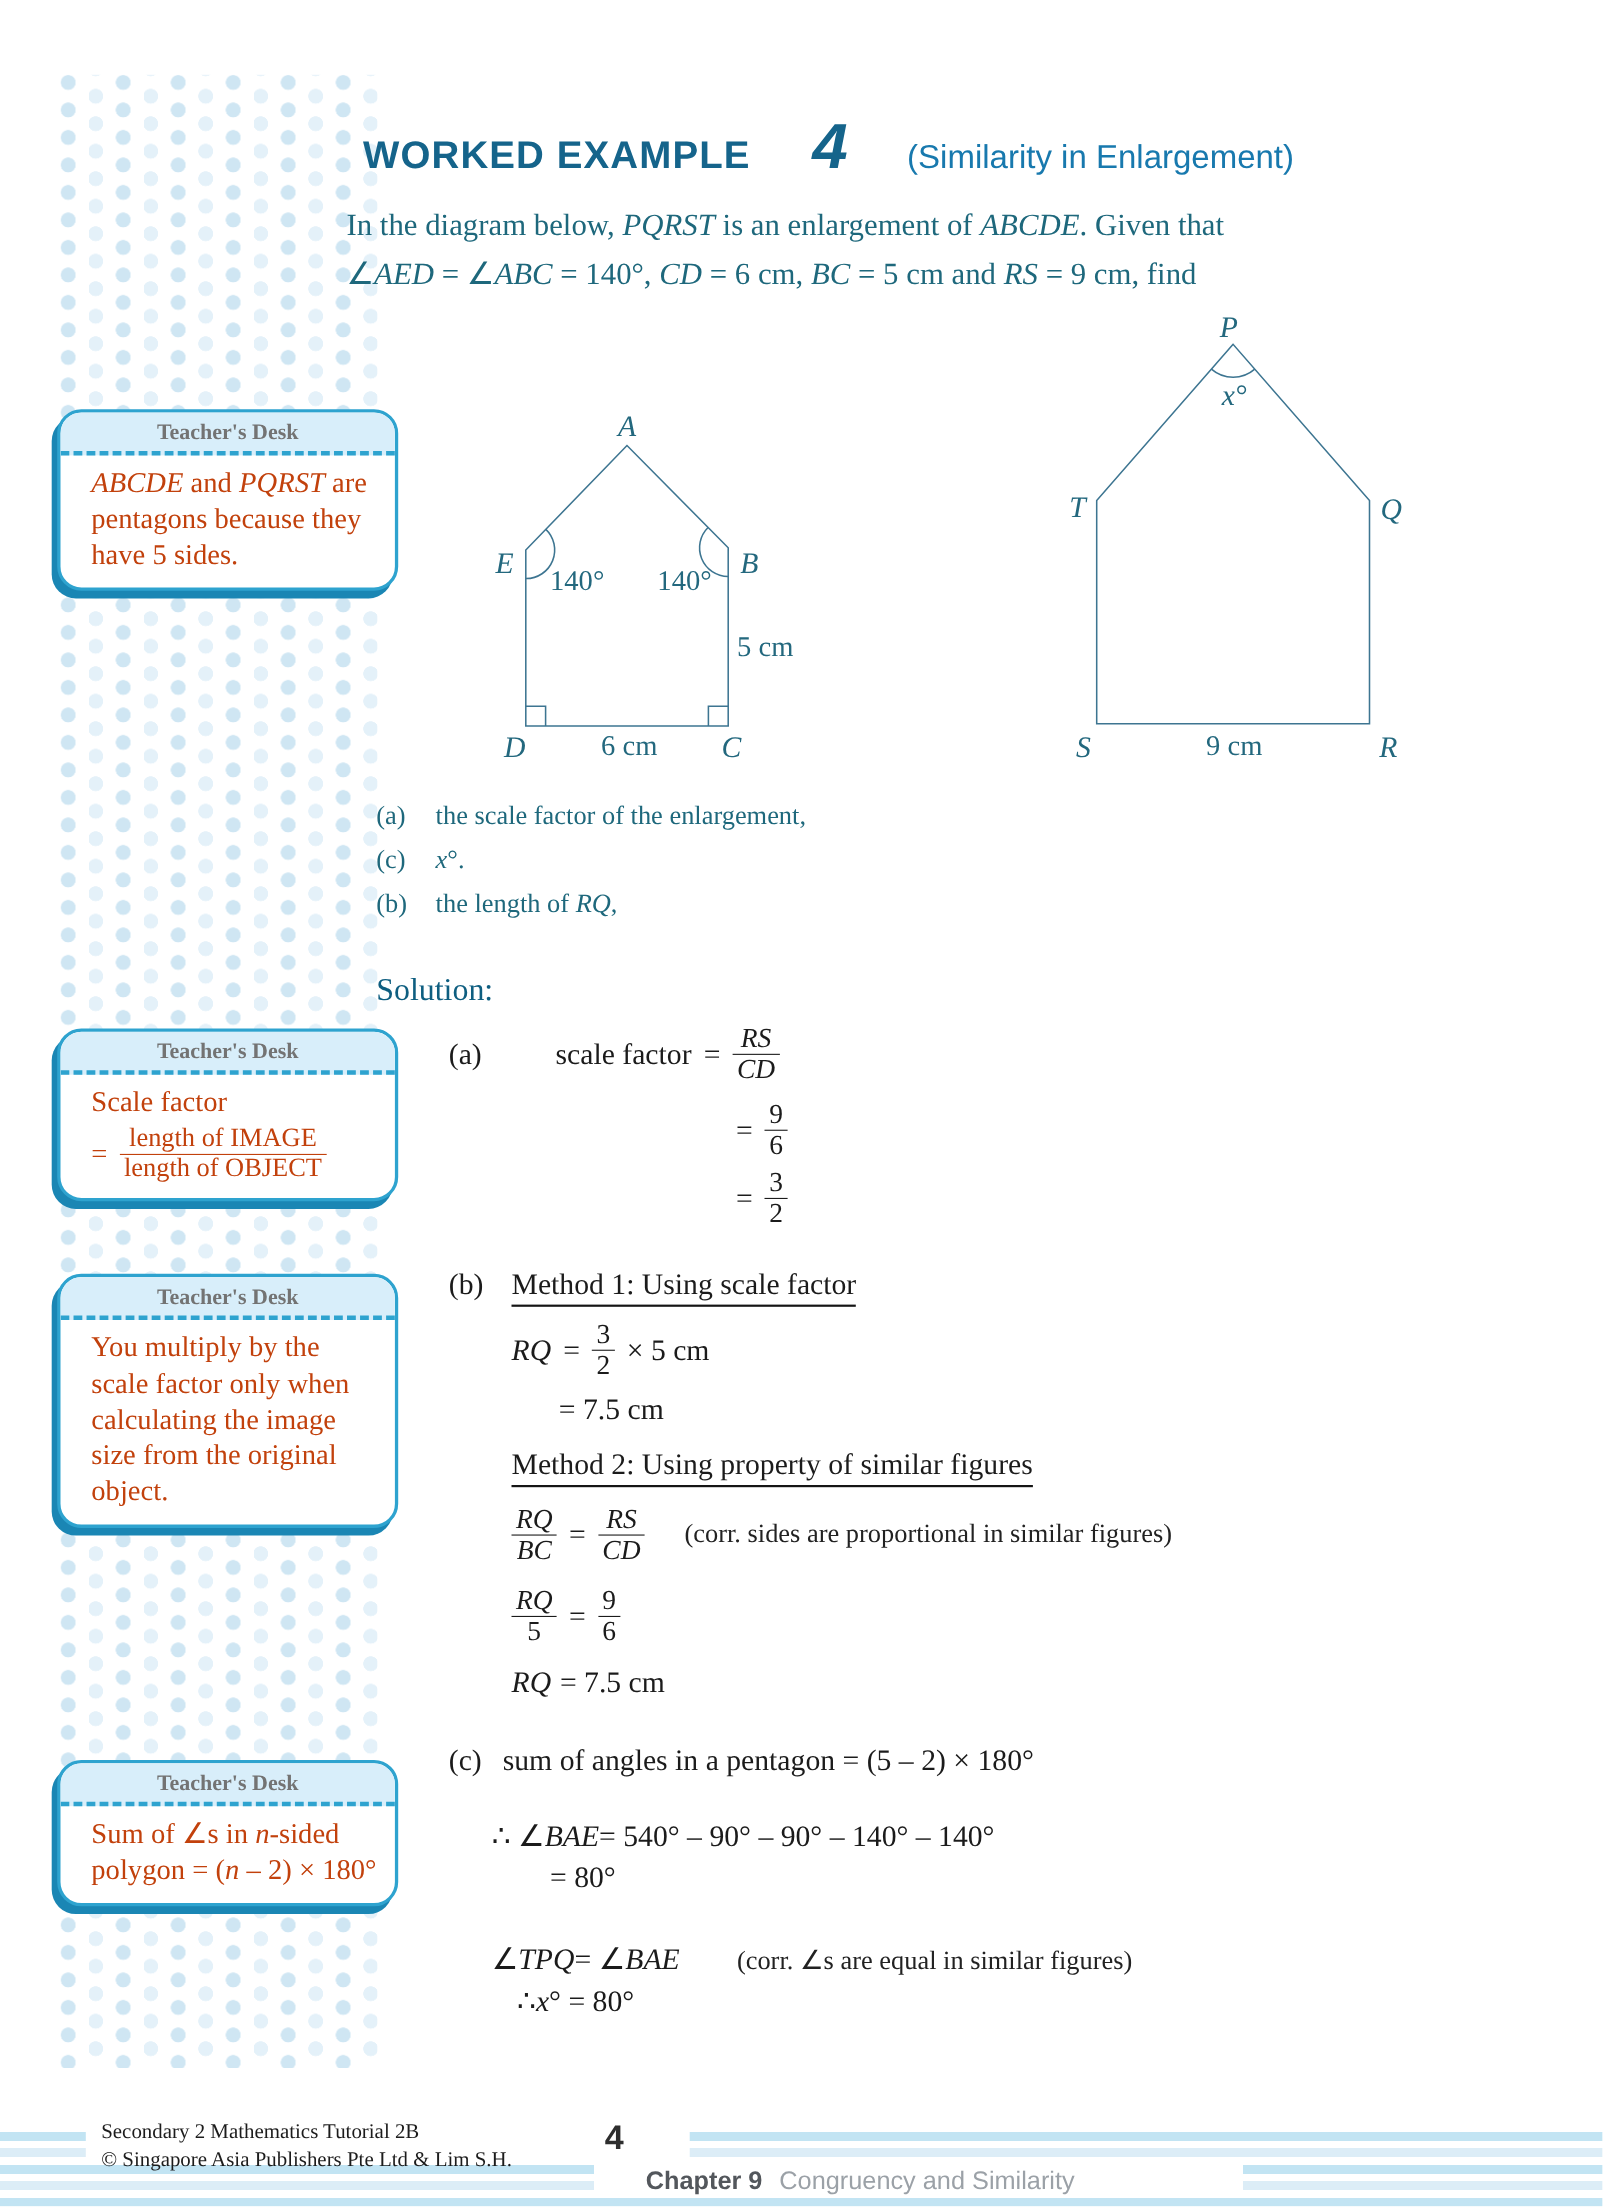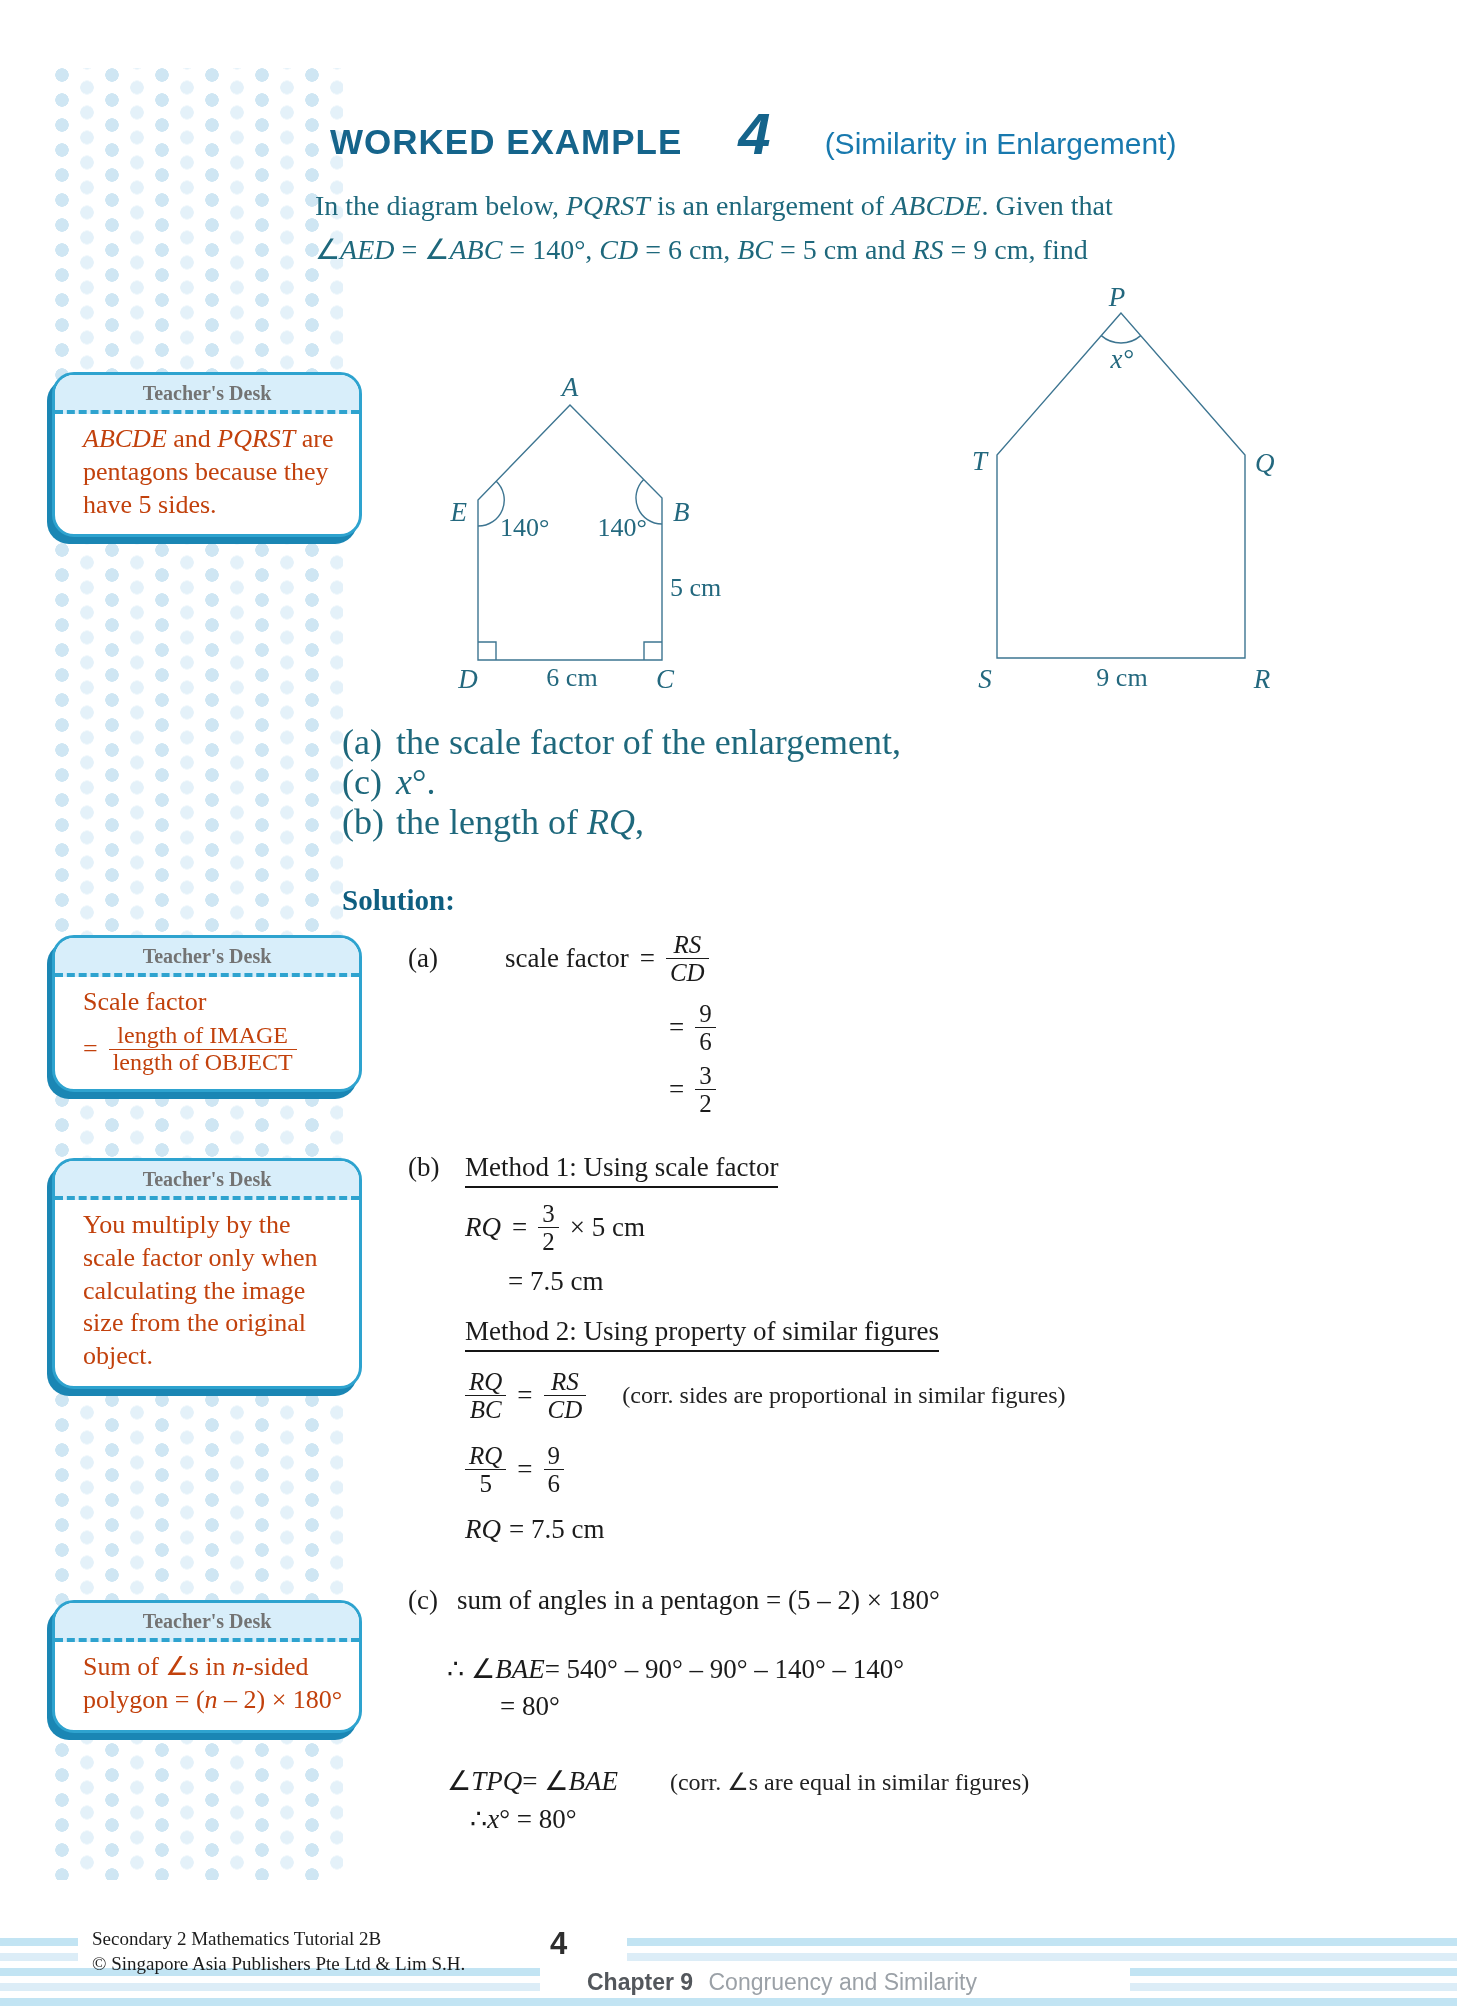--- a/index.html
+++ b/index.html
@@ -18,24 +18,24 @@
   .topic{font-family:"Liberation Sans",sans-serif;font-size:30px;color:#1879ae;}
   
   .problem{position:absolute;left:315px;top:184px;width:1110px;font-size:28px;line-height:44px;color:#1e687c;}
   .problem i{font-style:italic;}
   
   svg.diagram{position:absolute;left:0;top:0;pointer-events:none;}
   .dline{stroke:#3d7591;stroke-width:1.4;fill:none;}
   .dlbl{font-family:"Liberation Serif",serif;font-style:italic;font-size:27px;fill:#23687e;}
   .dmeas{font-family:"Liberation Serif",serif;font-size:26px;fill:#23687e;}
   
-  .questions{position:absolute;left:342px;top:722px;font-size:36px;line-height:40px;color:#1e687c;}
+  .questions{position:absolute;left:342px;top:722px;font-size:24px;line-height:40px;color:#1e687c;}
   .qlabel{display:inline-block;width:54px;}
   
-  .sol-label{position:absolute;left:342px;top:884px;font-size:29px;font-weight:bold;color:#0e5e80;}
+  .sol-label{position:absolute;left:342px;top:884px;font-size:29px;font-weight:normal;color:#0e5e80;}
   .sol{position:absolute;left:408px;color:#1b1b1b;font-size:27px;}
   .row{display:flex;align-items:center;}
   .rowb{display:flex;align-items:baseline;}
   .frac{display:inline-block;text-align:center;line-height:1.08;font-size:25px;}
   .frac .fnum{display:block;padding:0 4px;}
   .frac .fden{display:block;border-top:1.6px solid currentColor;padding:0 4px;}
   .eq{margin:0 11px;}
   .mtitle{display:inline-block;border-bottom:2px solid #151515;padding-bottom:3px;}
   .note{font-size:24px;color:#222;}
   #sol-a{top:920px;}

